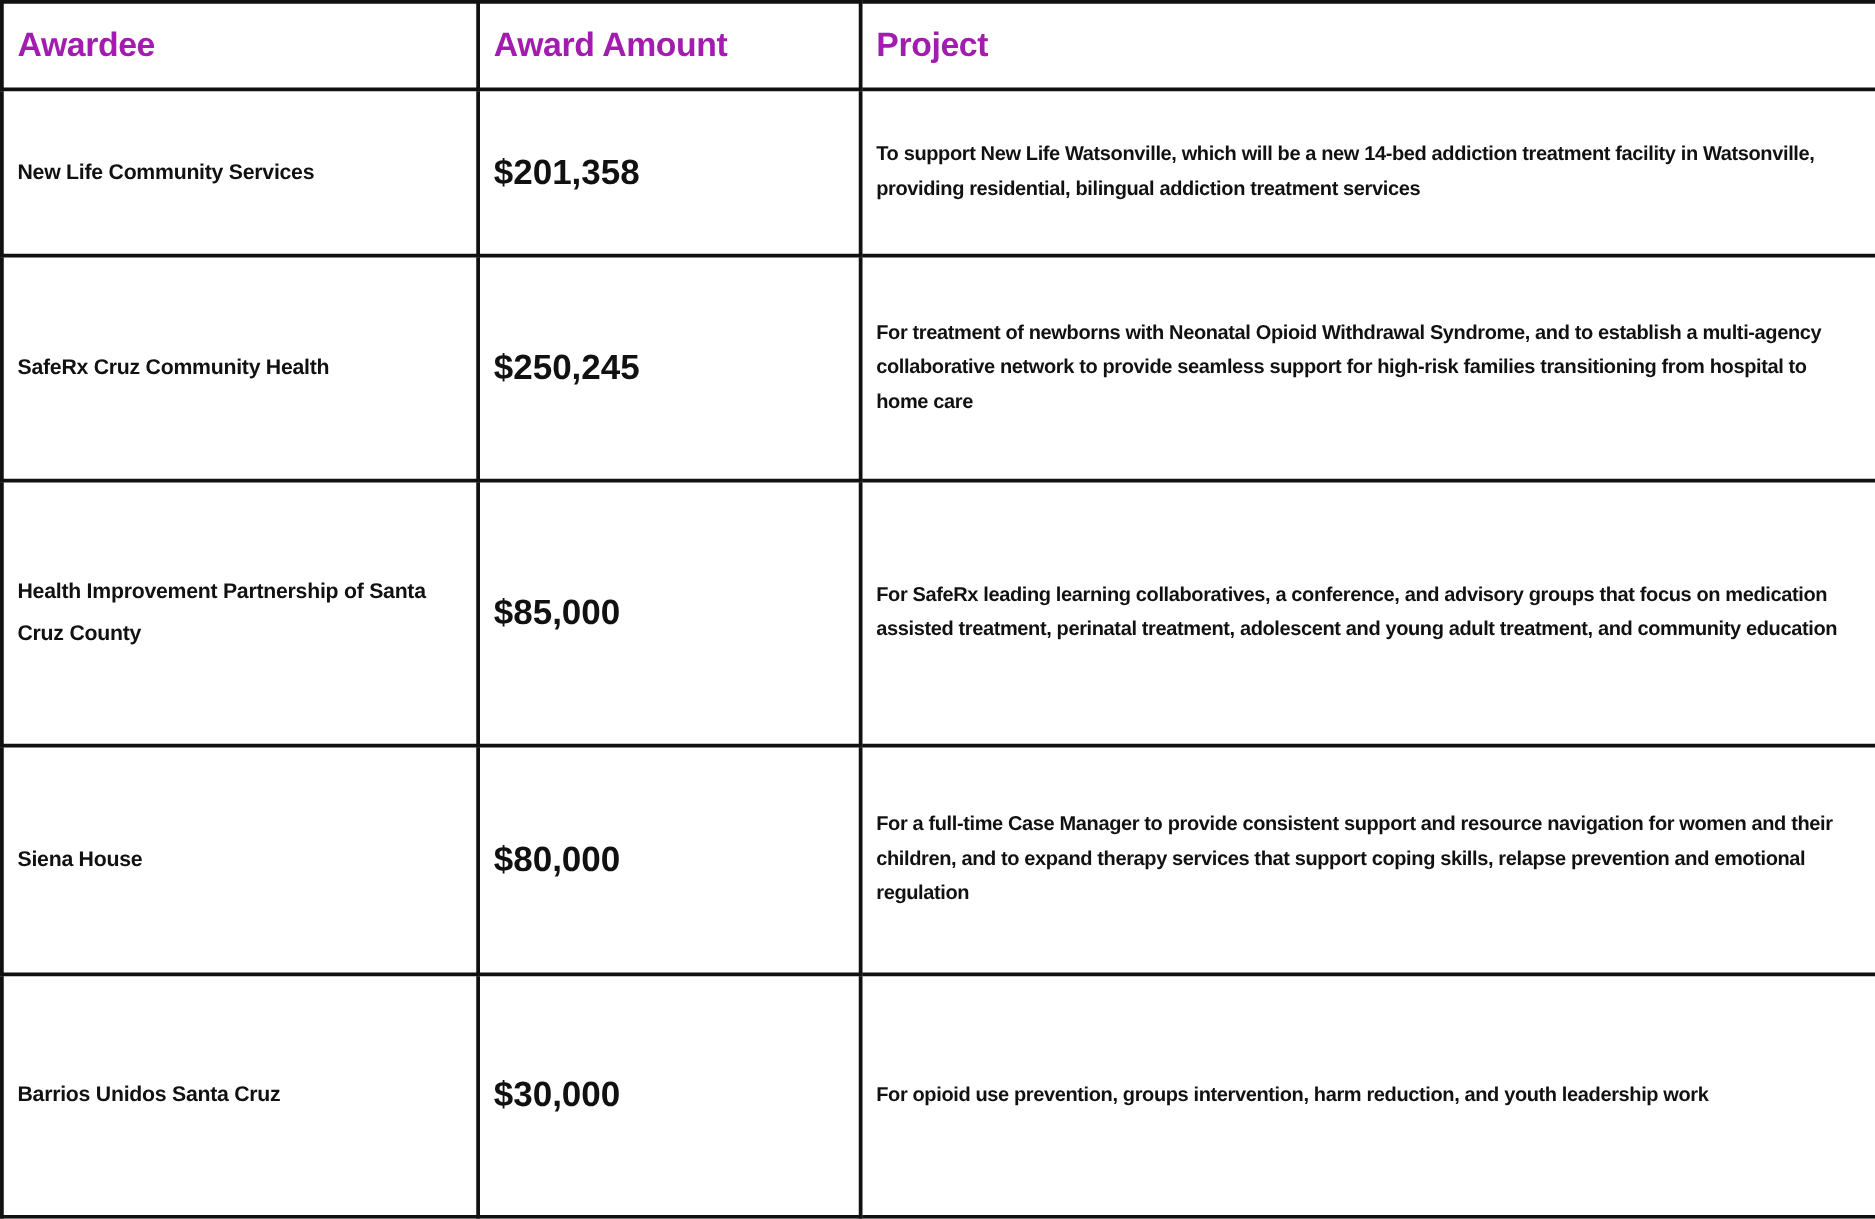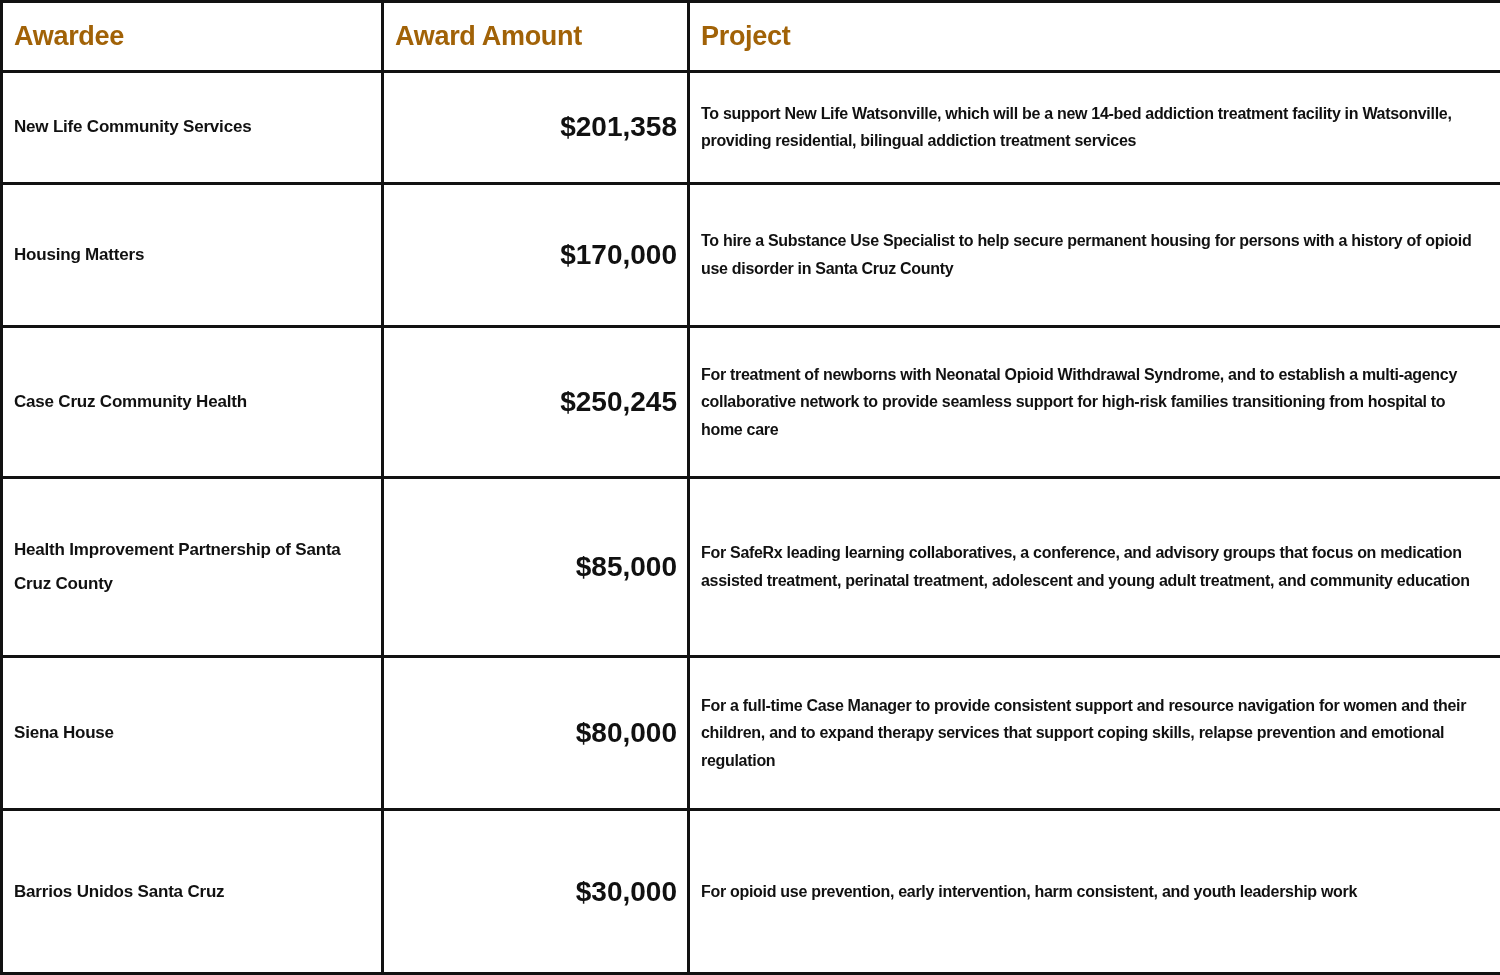--- a/index.html
+++ b/index.html
@@ -1,22 +1,22 @@
 <!DOCTYPE html>
 <html><head>
   <meta charset="utf-8">
   <style>
     html, body { margin: 0; padding: 0; background: #ffffff; }
     body { width: 1500px; height: 975px; overflow: hidden; font-family: "Liberation Sans", "DejaVu Sans", sans-serif; color: #111; }
     table.awards { border-collapse: collapse; width: 1500px; height: 975px; table-layout: fixed; }
     table.awards td, table.awards th { border: 3px solid #111; padding: 0 10px 0 11px; vertical-align: middle; }
     col.c1 { width: 381px; } col.c2 { width: 306px; } col.c3 { width: 813px; }
-    th { text-align: left; color: #a16207; font-weight: 700; font-size: 27px; letter-spacing: -0.3px; }
+    th { text-align: left; color: #a21caf; font-weight: 700; font-size: 27px; letter-spacing: -0.3px; }
     td.awardee { font-size: 17px; font-weight: 700; line-height: 34px; letter-spacing: -0.2px; }
-    td.amount { font-size: 28px; font-weight: 700; text-align: right; }
+    td.amount { font-size: 28px; font-weight: 700; text-align: left; }
     td.program { font-size: 16px; font-weight: 700; line-height: 27.5px; letter-spacing: -0.3px; padding-right: 14px; }
     tr.h { height: 70px; }
   </style>
 </head>
 <body>
 
 <table class="awards">
   <colgroup>
       <col class="c1">
       <col class="c2">
@@ -28,39 +28,34 @@
       <th>Award Amount</th>
       <th>Project</th>
     </tr>
   </thead>
   <tbody>
     <tr style="height:82px">
       <td class="awardee">New Life Community Services</td>
       <td class="amount">$201,358</td>
       <td class="program">To support New Life Watsonville, which will be a new 14-bed addiction treatment facility in Watsonville, providing residential, bilingual addiction treatment services</td>
     </tr>
-    <tr style="height:105px">
-      <td class="awardee">Housing Matters</td>
-      <td class="amount">$170,000</td>
-      <td class="program">To hire a Substance Use Specialist to help secure permanent housing for persons with a history of opioid use disorder in Santa Cruz County</td>
-    </tr>
     <tr style="height:111px">
-      <td class="awardee">Case Cruz Community Health</td>
+      <td class="awardee">SafeRx Cruz Community Health</td>
       <td class="amount">$250,245</td>
       <td class="program">For treatment of newborns with Neonatal Opioid Withdrawal Syndrome, and to establish a multi-agency collaborative network to provide seamless support for high-risk families transitioning from hospital to home care</td>
     </tr>
     <tr style="height:131px">
       <td class="awardee">Health Improvement Partnership of Santa Cruz County</td>
       <td class="amount">$85,000</td>
       <td class="program">For SafeRx leading learning collaboratives, a conference, and advisory groups that focus on medication assisted treatment, perinatal treatment, adolescent and young adult treatment, and community education</td>
     </tr>
     <tr style="height:113px">
       <td class="awardee">Siena House</td>
       <td class="amount">$80,000</td>
       <td class="program">For a full-time Case Manager to provide consistent support and resource navigation for women and their children, and to expand therapy services that support coping skills, relapse prevention and emotional regulation</td>
     </tr>
     <tr style="height:120px">
       <td class="awardee">Barrios Unidos Santa Cruz</td>
       <td class="amount">$30,000</td>
-      <td class="program">For opioid use prevention, early intervention, harm consistent, and youth leadership work</td>
+      <td class="program">For opioid use prevention, groups intervention, harm reduction, and youth leadership work</td>
     </tr>
   </tbody>
 </table>
 
 </body></html>

